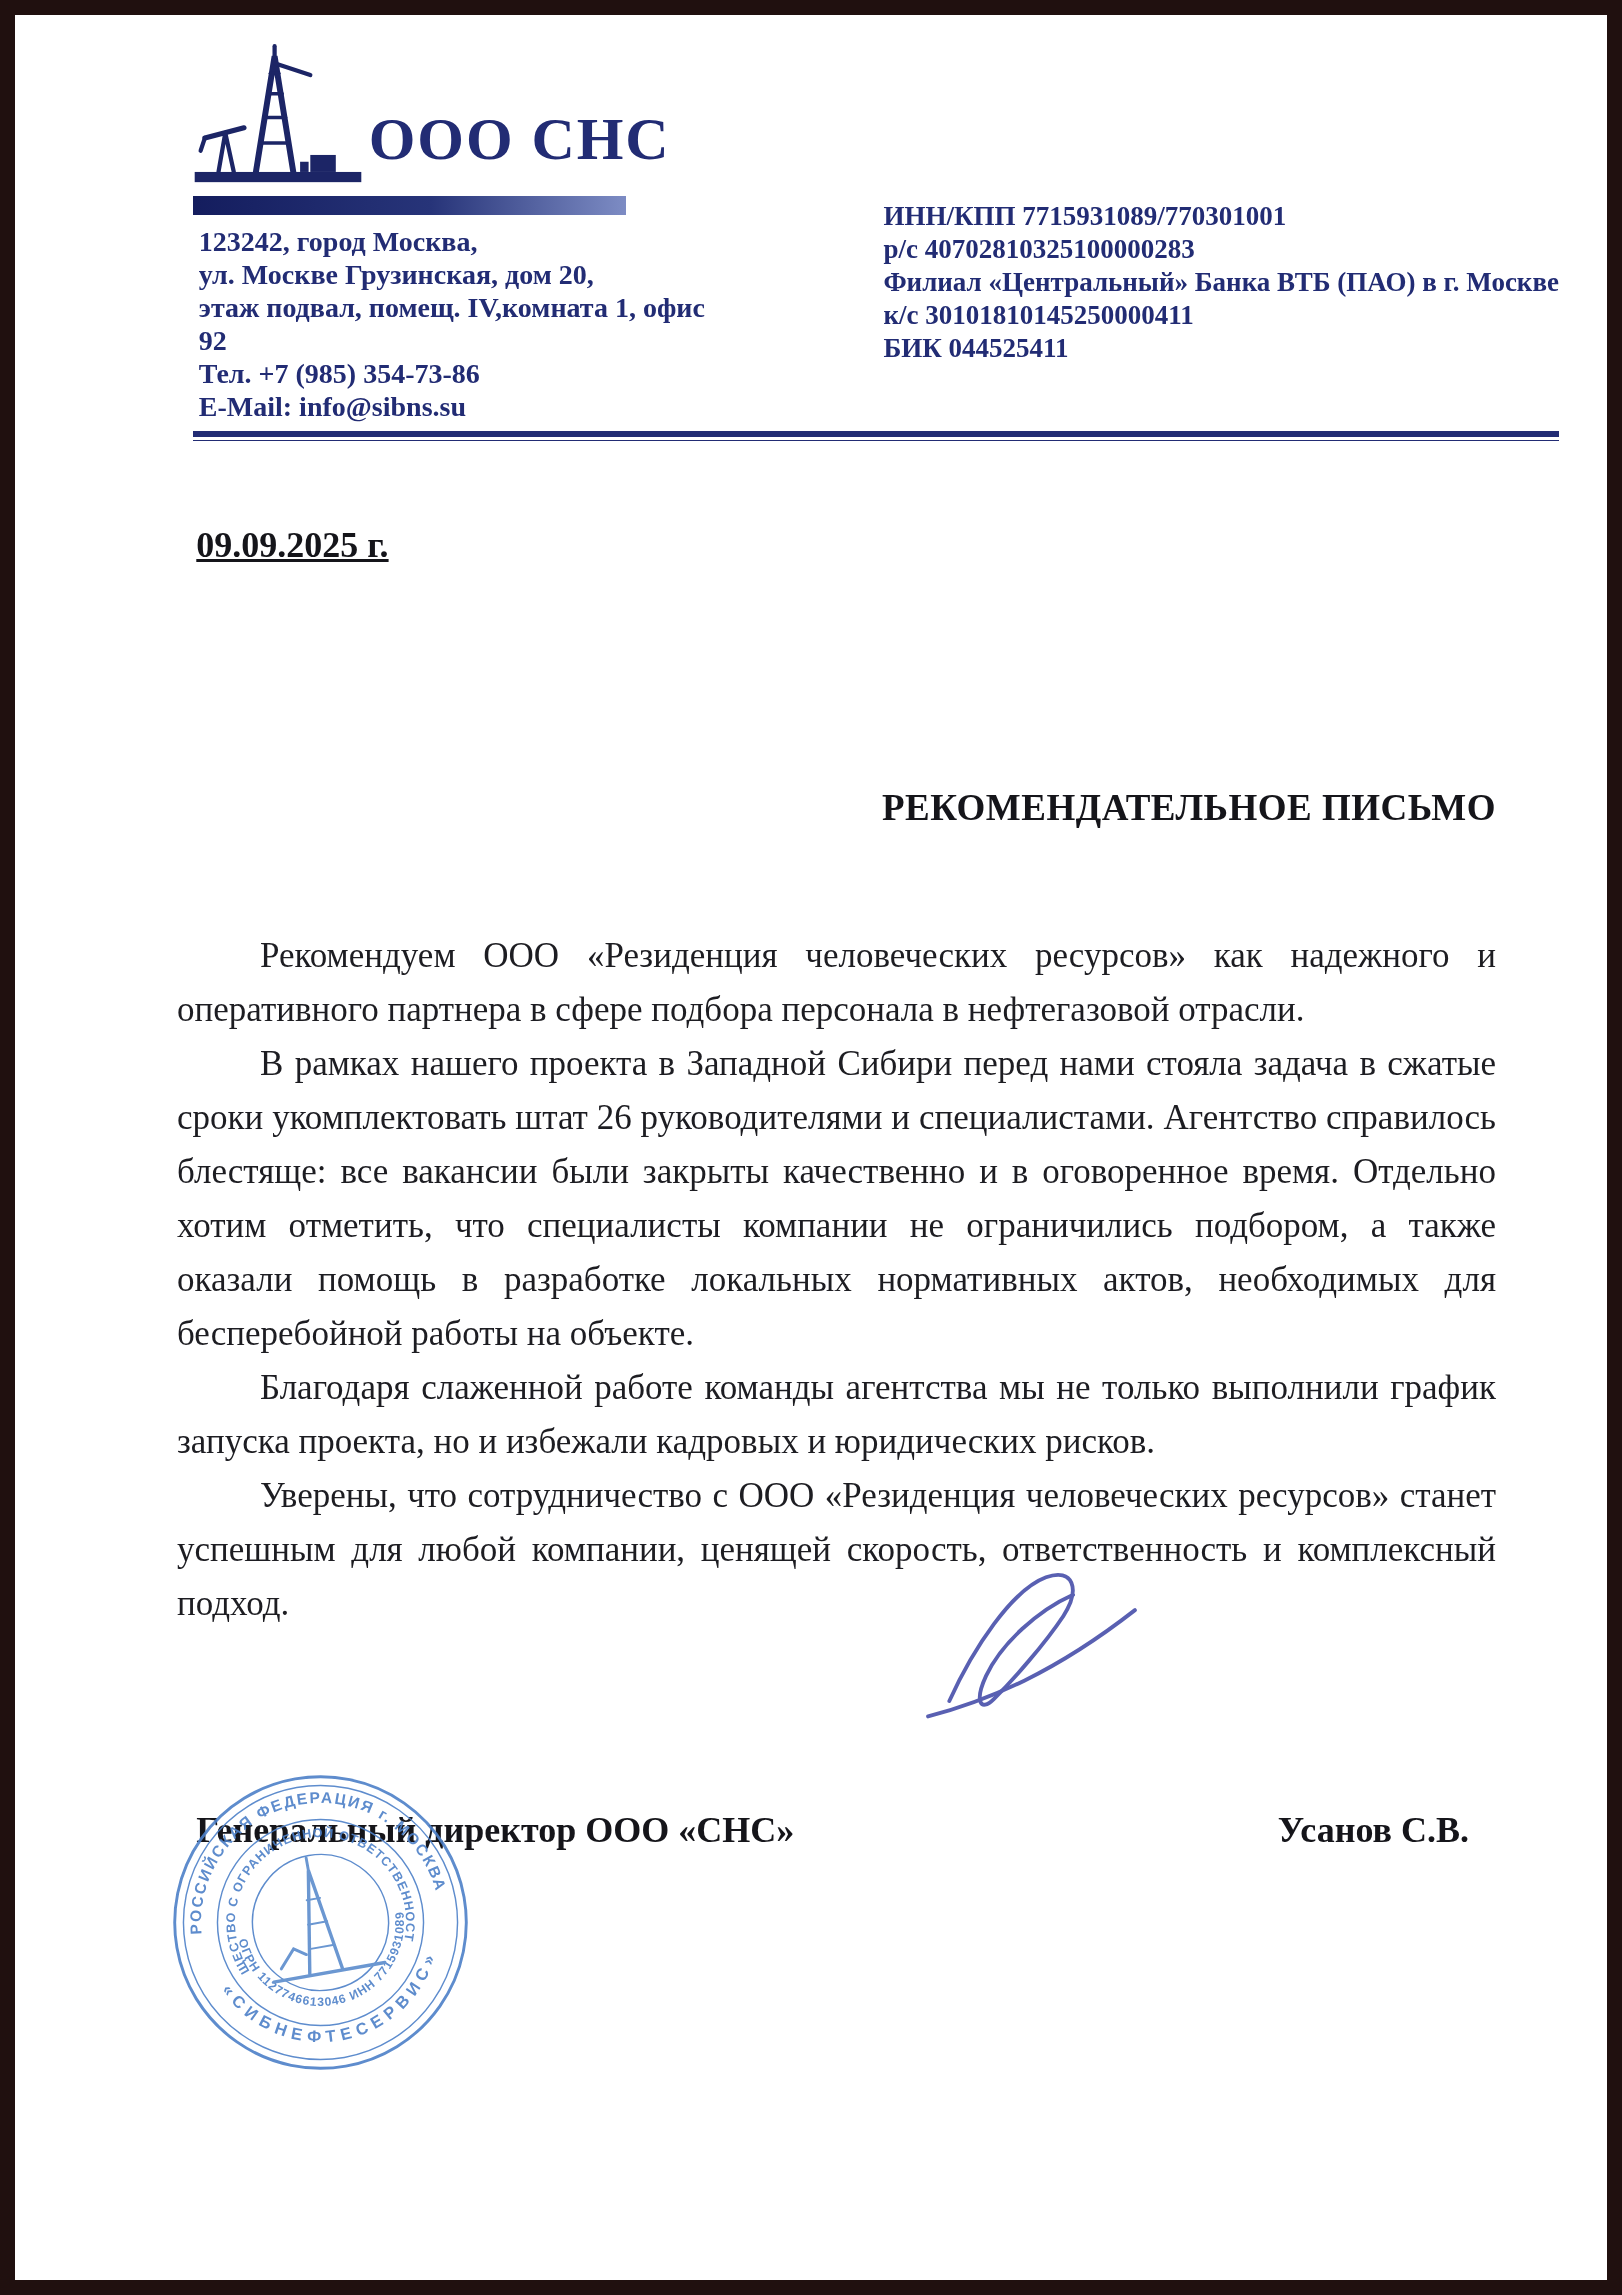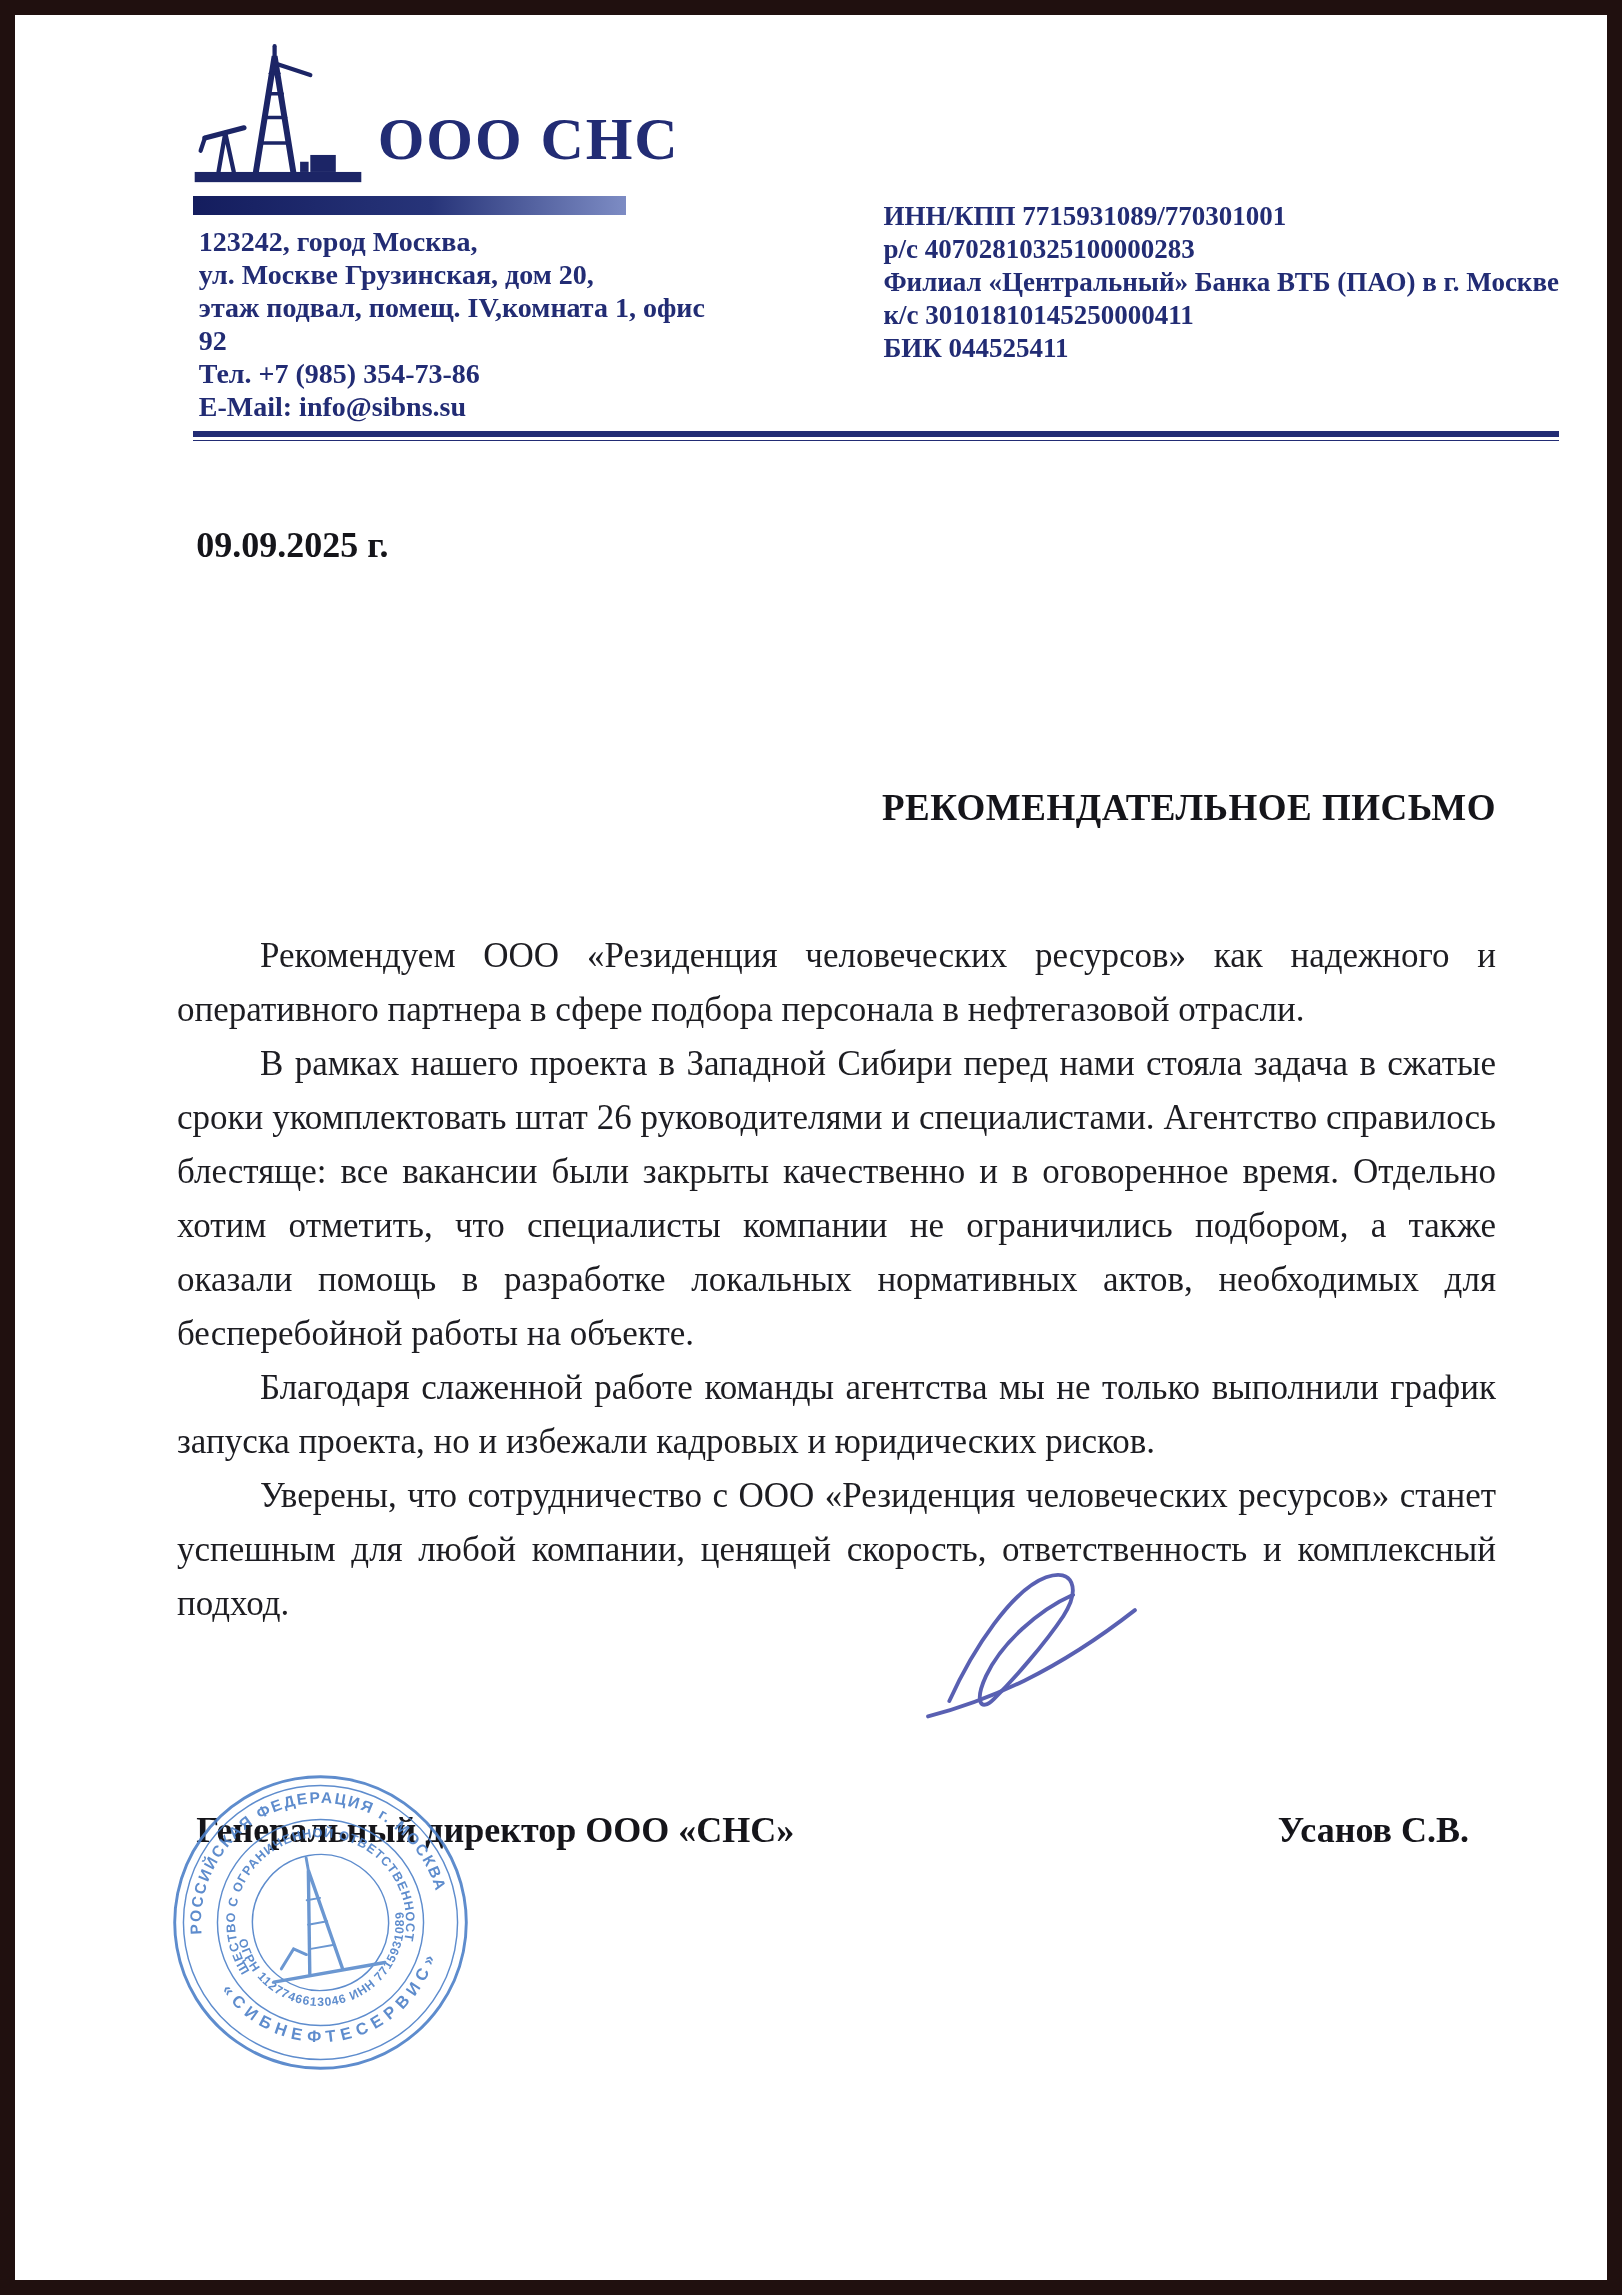--- a/index.html
+++ b/index.html
@@ -16,21 +16,21 @@
   }
 
   
   .letterhead {
     display:flex;
     justify-content:space-between;
     align-items:flex-start;
     padding:21px 48px 0 178px;
   }
   .lh-left { width:541px; }
-  .logo-row { display:flex; align-items:flex-end;gap:9px; }
+  .logo-row { display:flex; align-items:flex-end; }
   .logo-derrick { width:170px; height:158px; flex:0 0 auto; }
   .logo-title {
     font-family:"Liberation Serif", serif;
     font-weight:700;
     font-size:60px;
     line-height:1;
     color:#222c74;
     letter-spacing:1.9px;
     padding:0 0 25px 5.8px;
     white-space:nowrap;
@@ -63,20 +63,21 @@
     border-bottom:1.9px solid #222c74;
   }
 
   
   .content { padding:0 111px 0 162px; }
   .letter-date {
     margin:83px 0 0 19.3px;
     font-size:36px;
     font-weight:700;
     color:#15151a;
+    text-decoration:underline;
   }
   .letter-title {
     margin-top:220px;
     text-align:right;
     font-size:37px;
     font-weight:700;
     letter-spacing:0.5px;
     color:#15151a;
   }
   .letter-body { margin-top:100px; }

